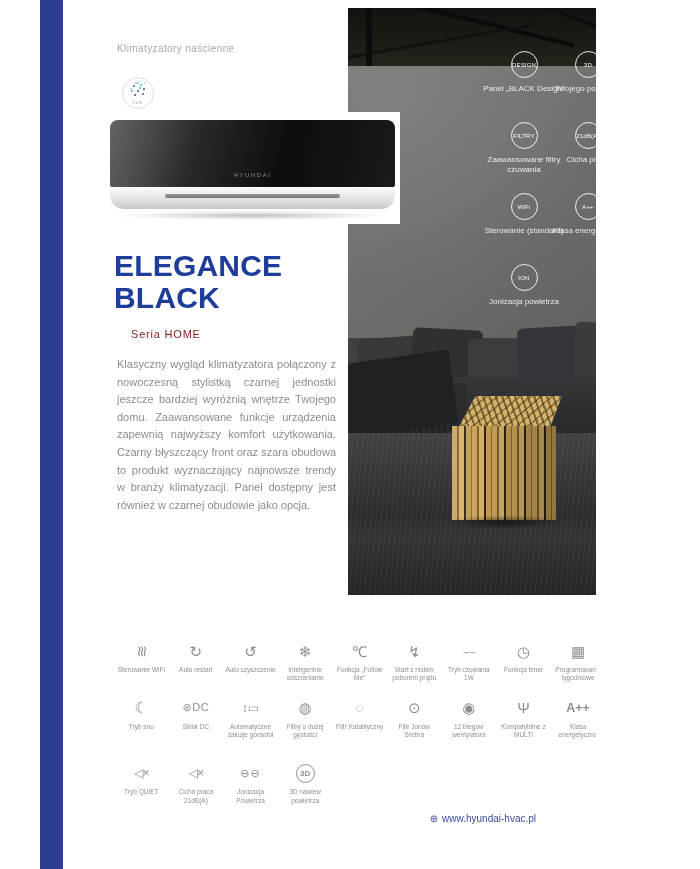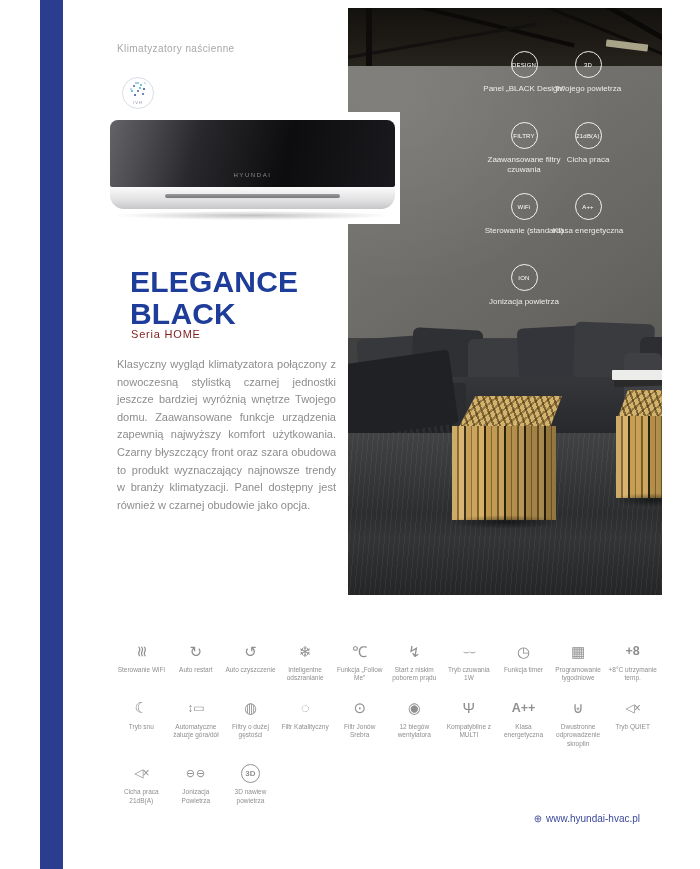--- a/index.html
+++ b/index.html
@@ -1,16 +1,16 @@
 <!DOCTYPE html>
 <html><head>
 <meta charset="utf-8">
 <style>
   html,body{margin:0;padding:0;background:#fff;}
-  .page{position:relative;width:700px;height:869px;background:#ffffff;overflow:hidden;
+  .page{position:relative;width:596px;height:869px;background:#ffffff;overflow:hidden;
         font-family:"Liberation Sans",sans-serif;}
   .page i{position:absolute;display:block;}
 
   
   .accent-bar{position:absolute;left:40px;top:0;width:23px;height:869px;background:#2b3d8e;}
 
   
   .category{position:absolute;left:117px;top:43px;font-size:10px;color:#a8a8a8;letter-spacing:.4px;}
 
   
@@ -88,21 +88,21 @@
         background:linear-gradient(115deg,rgba(255,255,255,.14) 0%,rgba(255,255,255,.03) 32%,rgba(255,255,255,0) 60%);}
   .ac-brand{position:absolute;bottom:9px;width:100%;text-align:center;font-size:6px;color:#8a8a8a;letter-spacing:1.6px;}
   .ac-bottom{position:absolute;left:5px;right:5px;top:75px;height:22px;border-radius:3px 3px 14px 14px;
         background:linear-gradient(180deg,#fbfbfb,#dedee0 65%,#c6c6c8);}
   .ac-vent{position:absolute;left:55px;right:55px;top:7px;height:4px;border-radius:2px;
         background:linear-gradient(180deg,#9a9a9c,#77777a);}
   .ac-shadow{position:absolute;left:12px;right:12px;top:99px;height:9px;
         background:radial-gradient(ellipse at center,rgba(0,0,0,.24),rgba(0,0,0,0) 72%);}
 
   
-  .title{position:absolute;left:114px;top:250px;margin:16px;font-size:30px;line-height:1.05;font-weight:700;
+  .title{position:absolute;left:114px;top:250px;margin:0;font-size:30px;line-height:1.05;font-weight:700;
          color:#1e3c99;letter-spacing:.2px;}
   .series{position:absolute;left:131px;top:328px;font-size:11px;color:#7f1d1d;letter-spacing:.8px;}
   .desc{position:absolute;left:117px;top:356px;width:219px;margin:0;font-size:11px;line-height:1.6;
         color:#8d8d8d;text-align:justify;}
 
   
   .fn-header{position:absolute;left:117px;top:611px;width:541px;display:flex;align-items:center;}
   .fn-title{font-size:10px;font-weight:700;color:#2b3f92;}
   .fn-rule{flex:1;height:1px;background:#dcdcdc;margin-left:14px;}
   .fn-grid{position:absolute;left:114px;top:638px;width:546px;display:grid;
@@ -318,20 +318,26 @@
         <div class="fn-label" data-name="function-label">+8°C utrzymanie temp.</div>
       </div>
 
       <div class="fn-item" data-name="function-item">
         <div class="fn-icon" data-name="function-icon-wrap">
           <span class="fn-glyph" data-name="sleep-mode-icon">☾</span>
         </div>
         <div class="fn-label" data-name="function-label">Tryb snu</div>
       </div>
 
+      <div class="fn-item" data-name="function-item">
+        <div class="fn-icon" data-name="function-icon-wrap">
+          <span class="fn-glyph" data-name="dc-motor-icon">⊛DC</span>
+        </div>
+        <div class="fn-label" data-name="function-label">Silnik DC</div>
+      </div>
 
       <div class="fn-item" data-name="function-item">
         <div class="fn-icon" data-name="function-icon-wrap">
           <span class="fn-glyph" data-name="louver-icon">↕▭</span>
         </div>
         <div class="fn-label" data-name="function-label">Automatyczne żaluzje góra/dół</div>
       </div>
 
       <div class="fn-item" data-name="function-item">
         <div class="fn-icon" data-name="function-icon-wrap">

